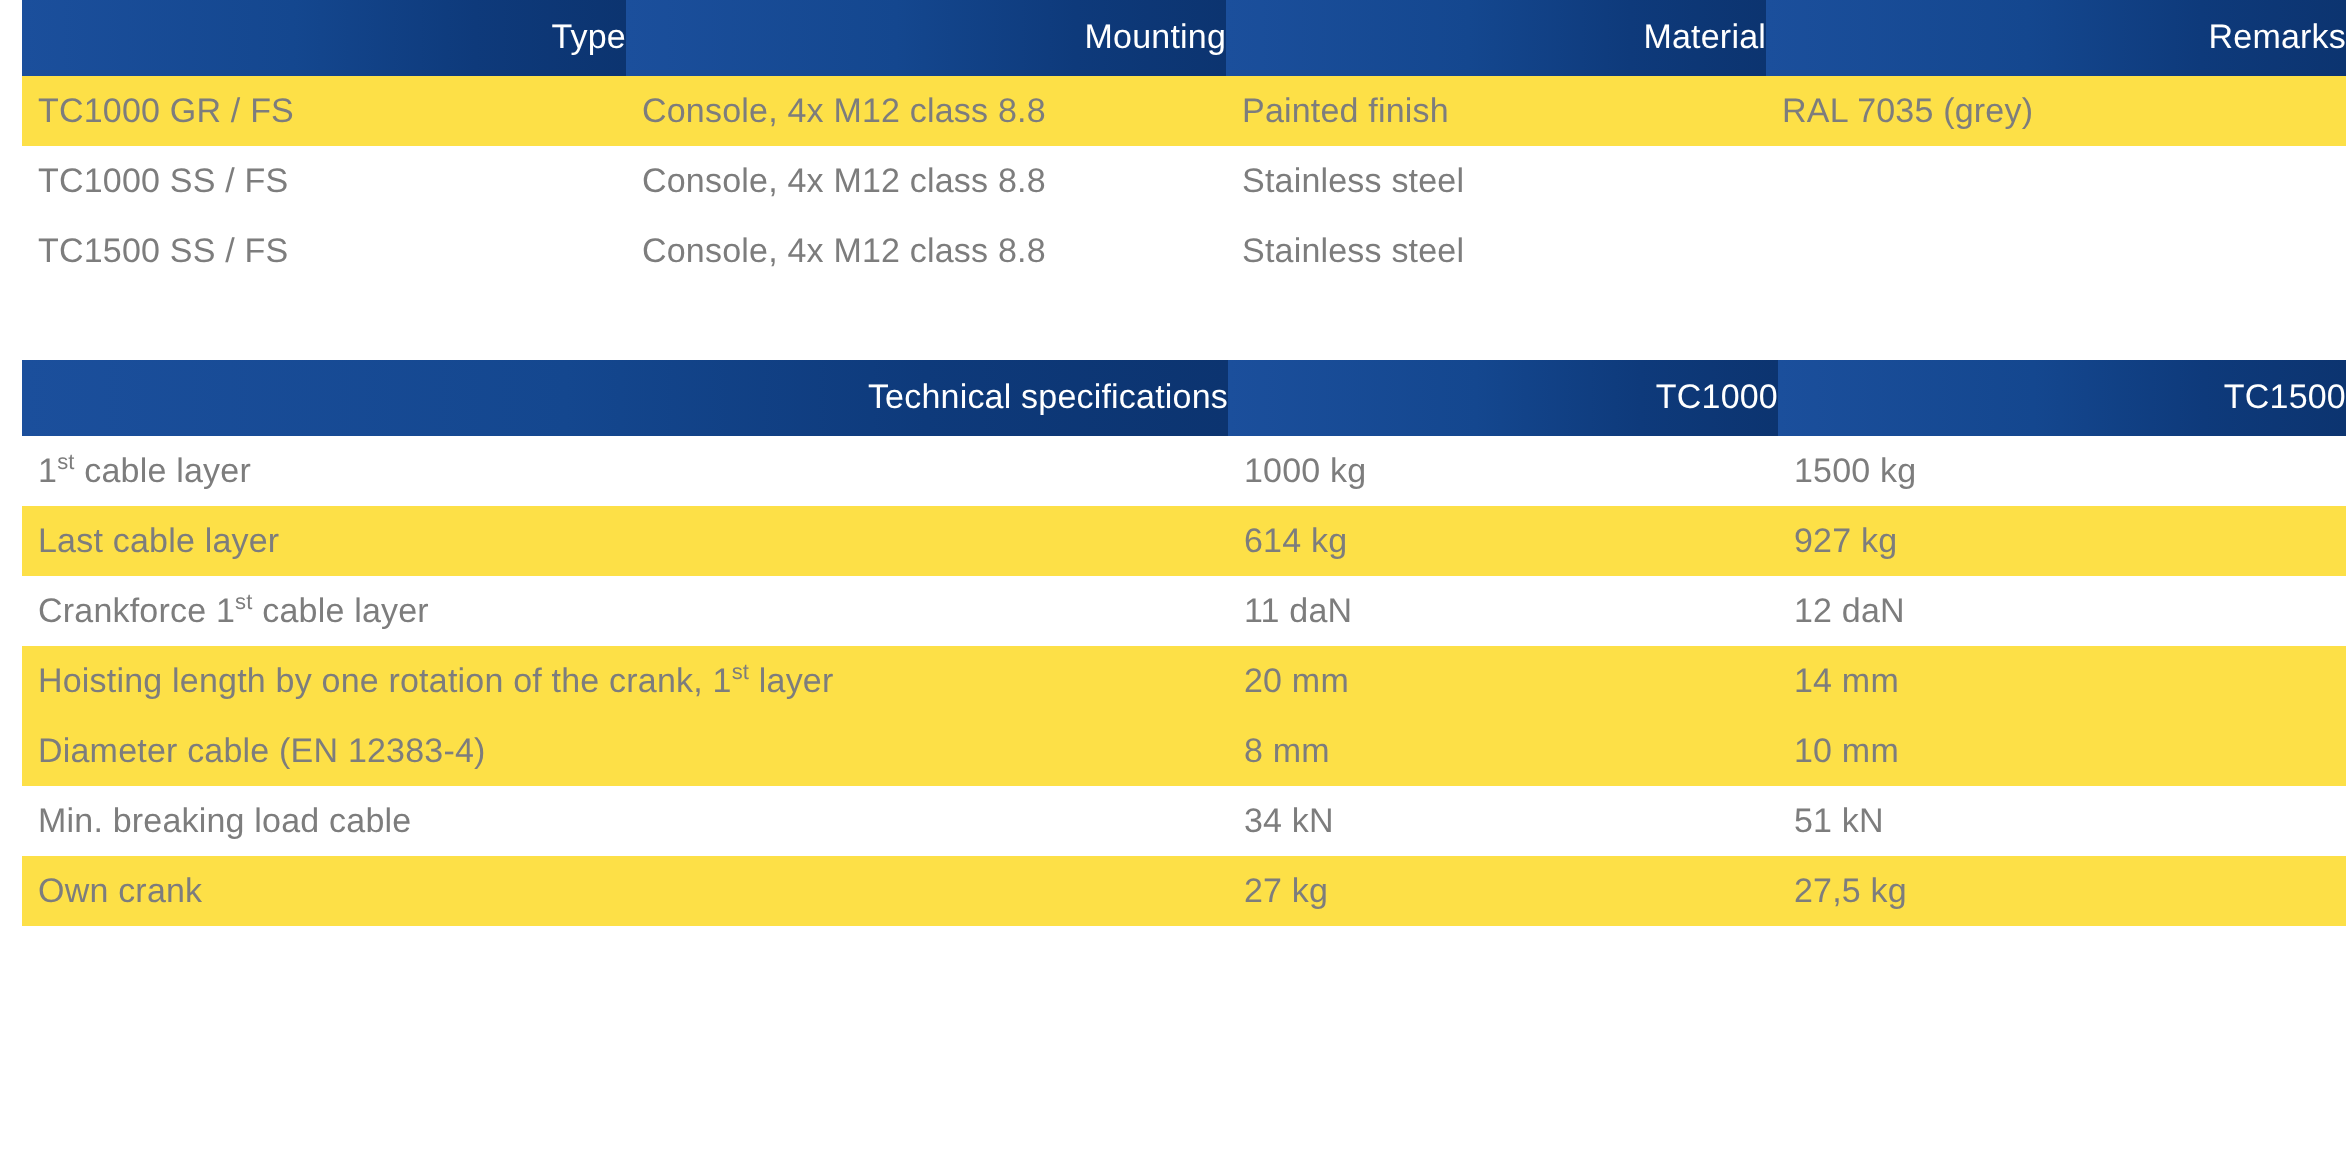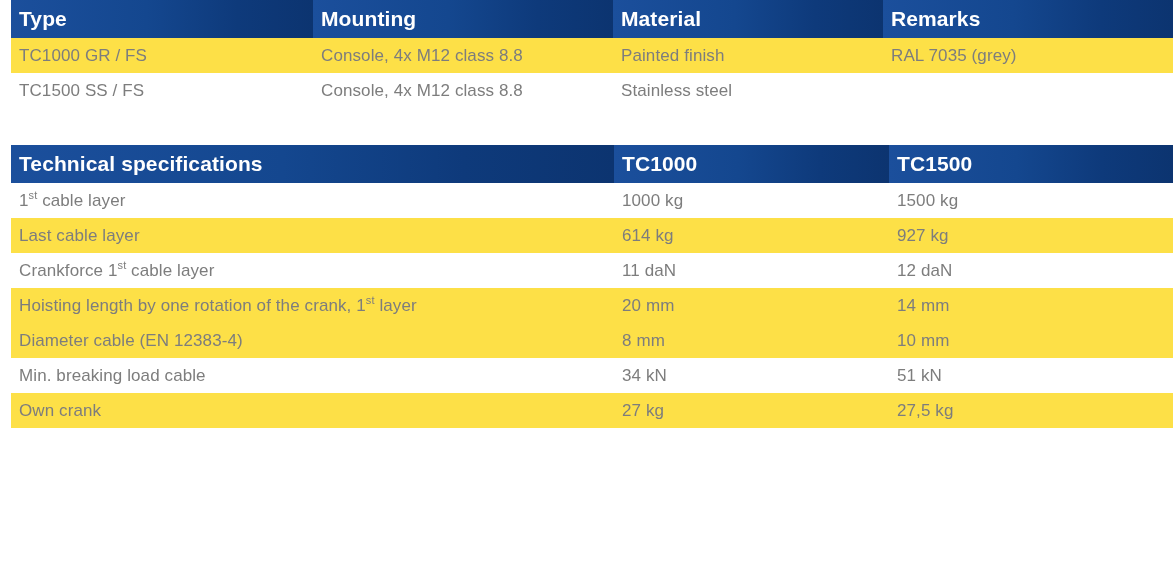--- a/index.html
+++ b/index.html
@@ -25,23 +25,23 @@
     table-layout: fixed;
     width: 1162px;
     margin: 0 0 0 11px;
   }
   .spec-table {
     width: 1162px;
   }
   thead th {
     background: linear-gradient(to right, #1b4f9c 0%, #14478f 45%, #0e3a7b 75%, #0c3470 100%);
     color: #ffffff;
-    font-weight: bold;
-    font-size: 21px;
-    text-align: left;
+    font-weight: normal;
+    font-size: 17px;
+    text-align: right;
     padding: 6px 0 6px 8px;
     height: 26px;
     vertical-align: middle;
     letter-spacing: 0.1px;
   }
   tbody td {
     font-size: 17px;
     padding: 7px 0 7px 8px;
     height: 21px;
     vertical-align: middle;
@@ -92,20 +92,26 @@
         <th>Material</th>
         <th>Remarks</th>
       </tr>
     </thead>
     <tbody>
       <tr class="odd">
         <td>TC1000 GR / FS</td>
         <td>Console, 4x M12 class 8.8</td>
         <td>Painted finish</td>
         <td>RAL 7035 (grey)</td>
+      </tr>
+      <tr class="even">
+        <td>TC1000 SS / FS</td>
+        <td>Console, 4x M12 class 8.8</td>
+        <td>Stainless steel</td>
+        <td></td>
       </tr>
       <tr class="even">
         <td>TC1500 SS / FS</td>
         <td>Console, 4x M12 class 8.8</td>
         <td>Stainless steel</td>
         <td></td>
       </tr>
     </tbody>
   </table>
 

